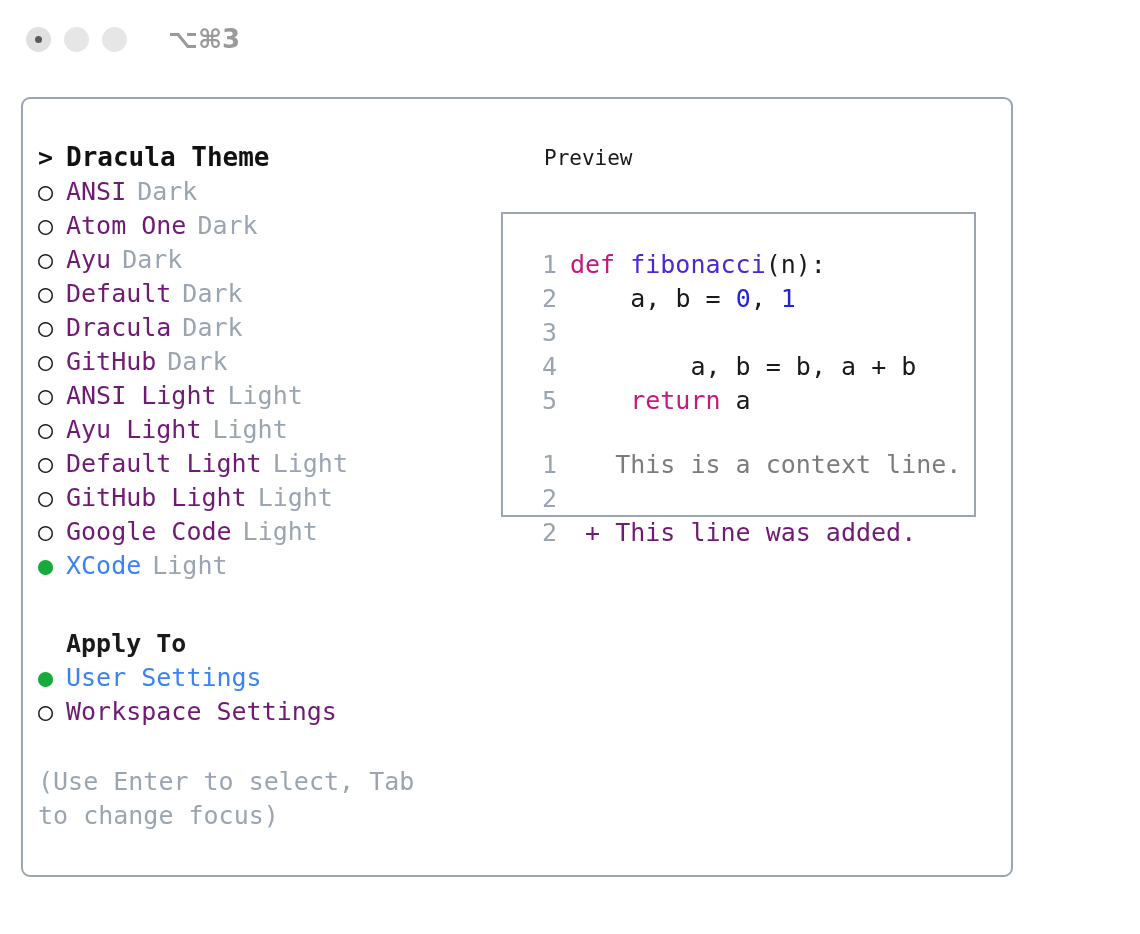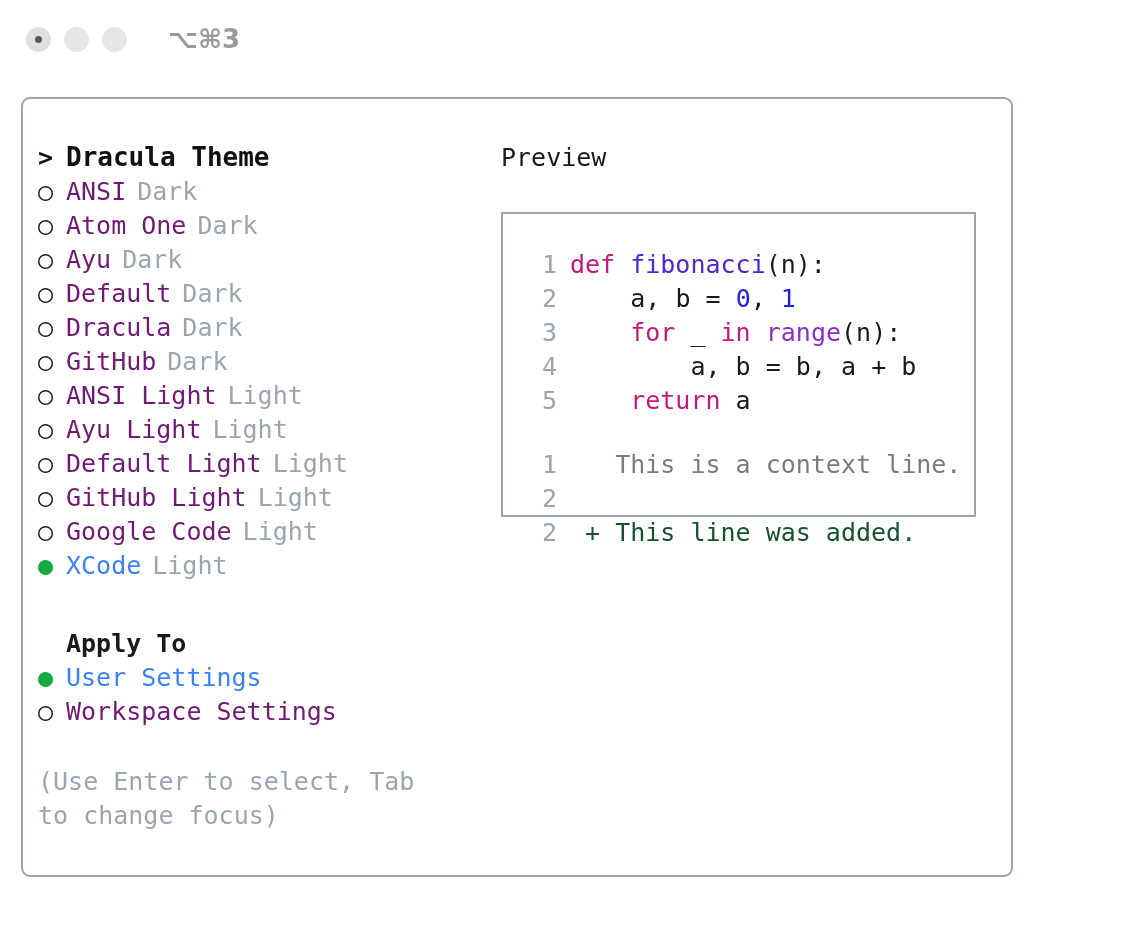--- a/index.html
+++ b/index.html
@@ -154,22 +154,23 @@
 
   
   .right-col {
     position: absolute;
     left: 478px;
     top: 42px;
     width: 490px;
   }
   .preview-title {
     color: #1a1a1a;
-    font-size: 25px;
+    font-size: 21px;
     line-height: 34px;
+    margin-left: 43px;
   }
 
   .preview-box {
     margin-top: 37px;
     width: 475px;
     height: 305px;
     border: 2px solid #9aa5b1;
     box-sizing: border-box;
     background: #ffffff;
     padding: 36px 0 0 18px;
@@ -198,21 +199,21 @@
   .kw  { color: #c5197d; }
   .fn  { color: #4b27d6; }
   .num { color: #2323dd; }
   .bi  { color: #8b2fc9; }
   .pn  { color: #1a1a1a; }
   .var { color: #1a1a1a; }
 
   .diff-gap { height: 30px; }
   .d-ctx { color: #7c7c7c; }
   .d-del { color: #c0261b; }
-  .d-add { color: #14532d; }
+  .d-add { color: #701a75; }
 </style>
 </head>
 <body>
 
 <div id="app">
 
   <div class="titlebar">
     <div class="dots">
       <div class="dot active">
         <div class="inner"></div>
@@ -319,21 +320,21 @@
         <div class="hint">(Use Enter to select, Tab to change focus)</div>
       </div>
 
       <div class="right-col">
         <div class="preview-title">Preview</div>
 
         <div class="preview-box">
           <div id="code-block">
               <div class="code-line"><span class="ln">1</span><span class="code"><span class="kw">def</span><span class="pn"> </span><span class="fn">fibonacci</span><span class="pn">(</span><span class="var">n</span><span class="pn">):</span></span></div>
               <div class="code-line"><span class="ln">2</span><span class="code"><span class="pn">    </span><span class="var">a</span><span class="pn">,</span><span class="pn"> </span><span class="var">b</span><span class="pn"> </span><span class="pn">=</span><span class="pn"> </span><span class="num">0</span><span class="pn">,</span><span class="pn"> </span><span class="num">1</span></span></div>
-              <div class="code-line"><span class="ln">3</span><span class="code"><span class="pn">    </span><span class="kw">for</span><span class="pn"> </span><span class="var">_</span><span class="pn"> </span><span class="kw">in</span><span class="pn"> </span><span class="bi">range</span><span class="pn">(</span><span class="var">n</span><span class="pn">):</span></span></div>
+              <div class="code-line"><span class="ln">3</span></div>
               <div class="code-line"><span class="ln">4</span><span class="code"><span class="pn">        </span><span class="var">a</span><span class="pn">,</span><span class="pn"> </span><span class="var">b</span><span class="pn"> </span><span class="pn">=</span><span class="pn"> </span><span class="var">b</span><span class="pn">,</span><span class="pn"> </span><span class="var">a</span><span class="pn"> </span><span class="pn">+</span><span class="pn"> </span><span class="var">b</span></span></div>
               <div class="code-line"><span class="ln">5</span><span class="code"><span class="pn">    </span><span class="kw">return</span><span class="pn"> </span><span class="var">a</span></span></div>
             </div>
           <div class="diff-gap"></div>
           <div id="diff-block">
               <div class="code-line"><span class="ln">1</span><span class="code d-ctx">   This is a context line.</span></div>
               <div class="code-line"><span class="ln">2</span></div>
               <div class="code-line"><span class="ln">2</span><span class="code d-add"> + This line was added.</span></div>
             </div>
         </div>

